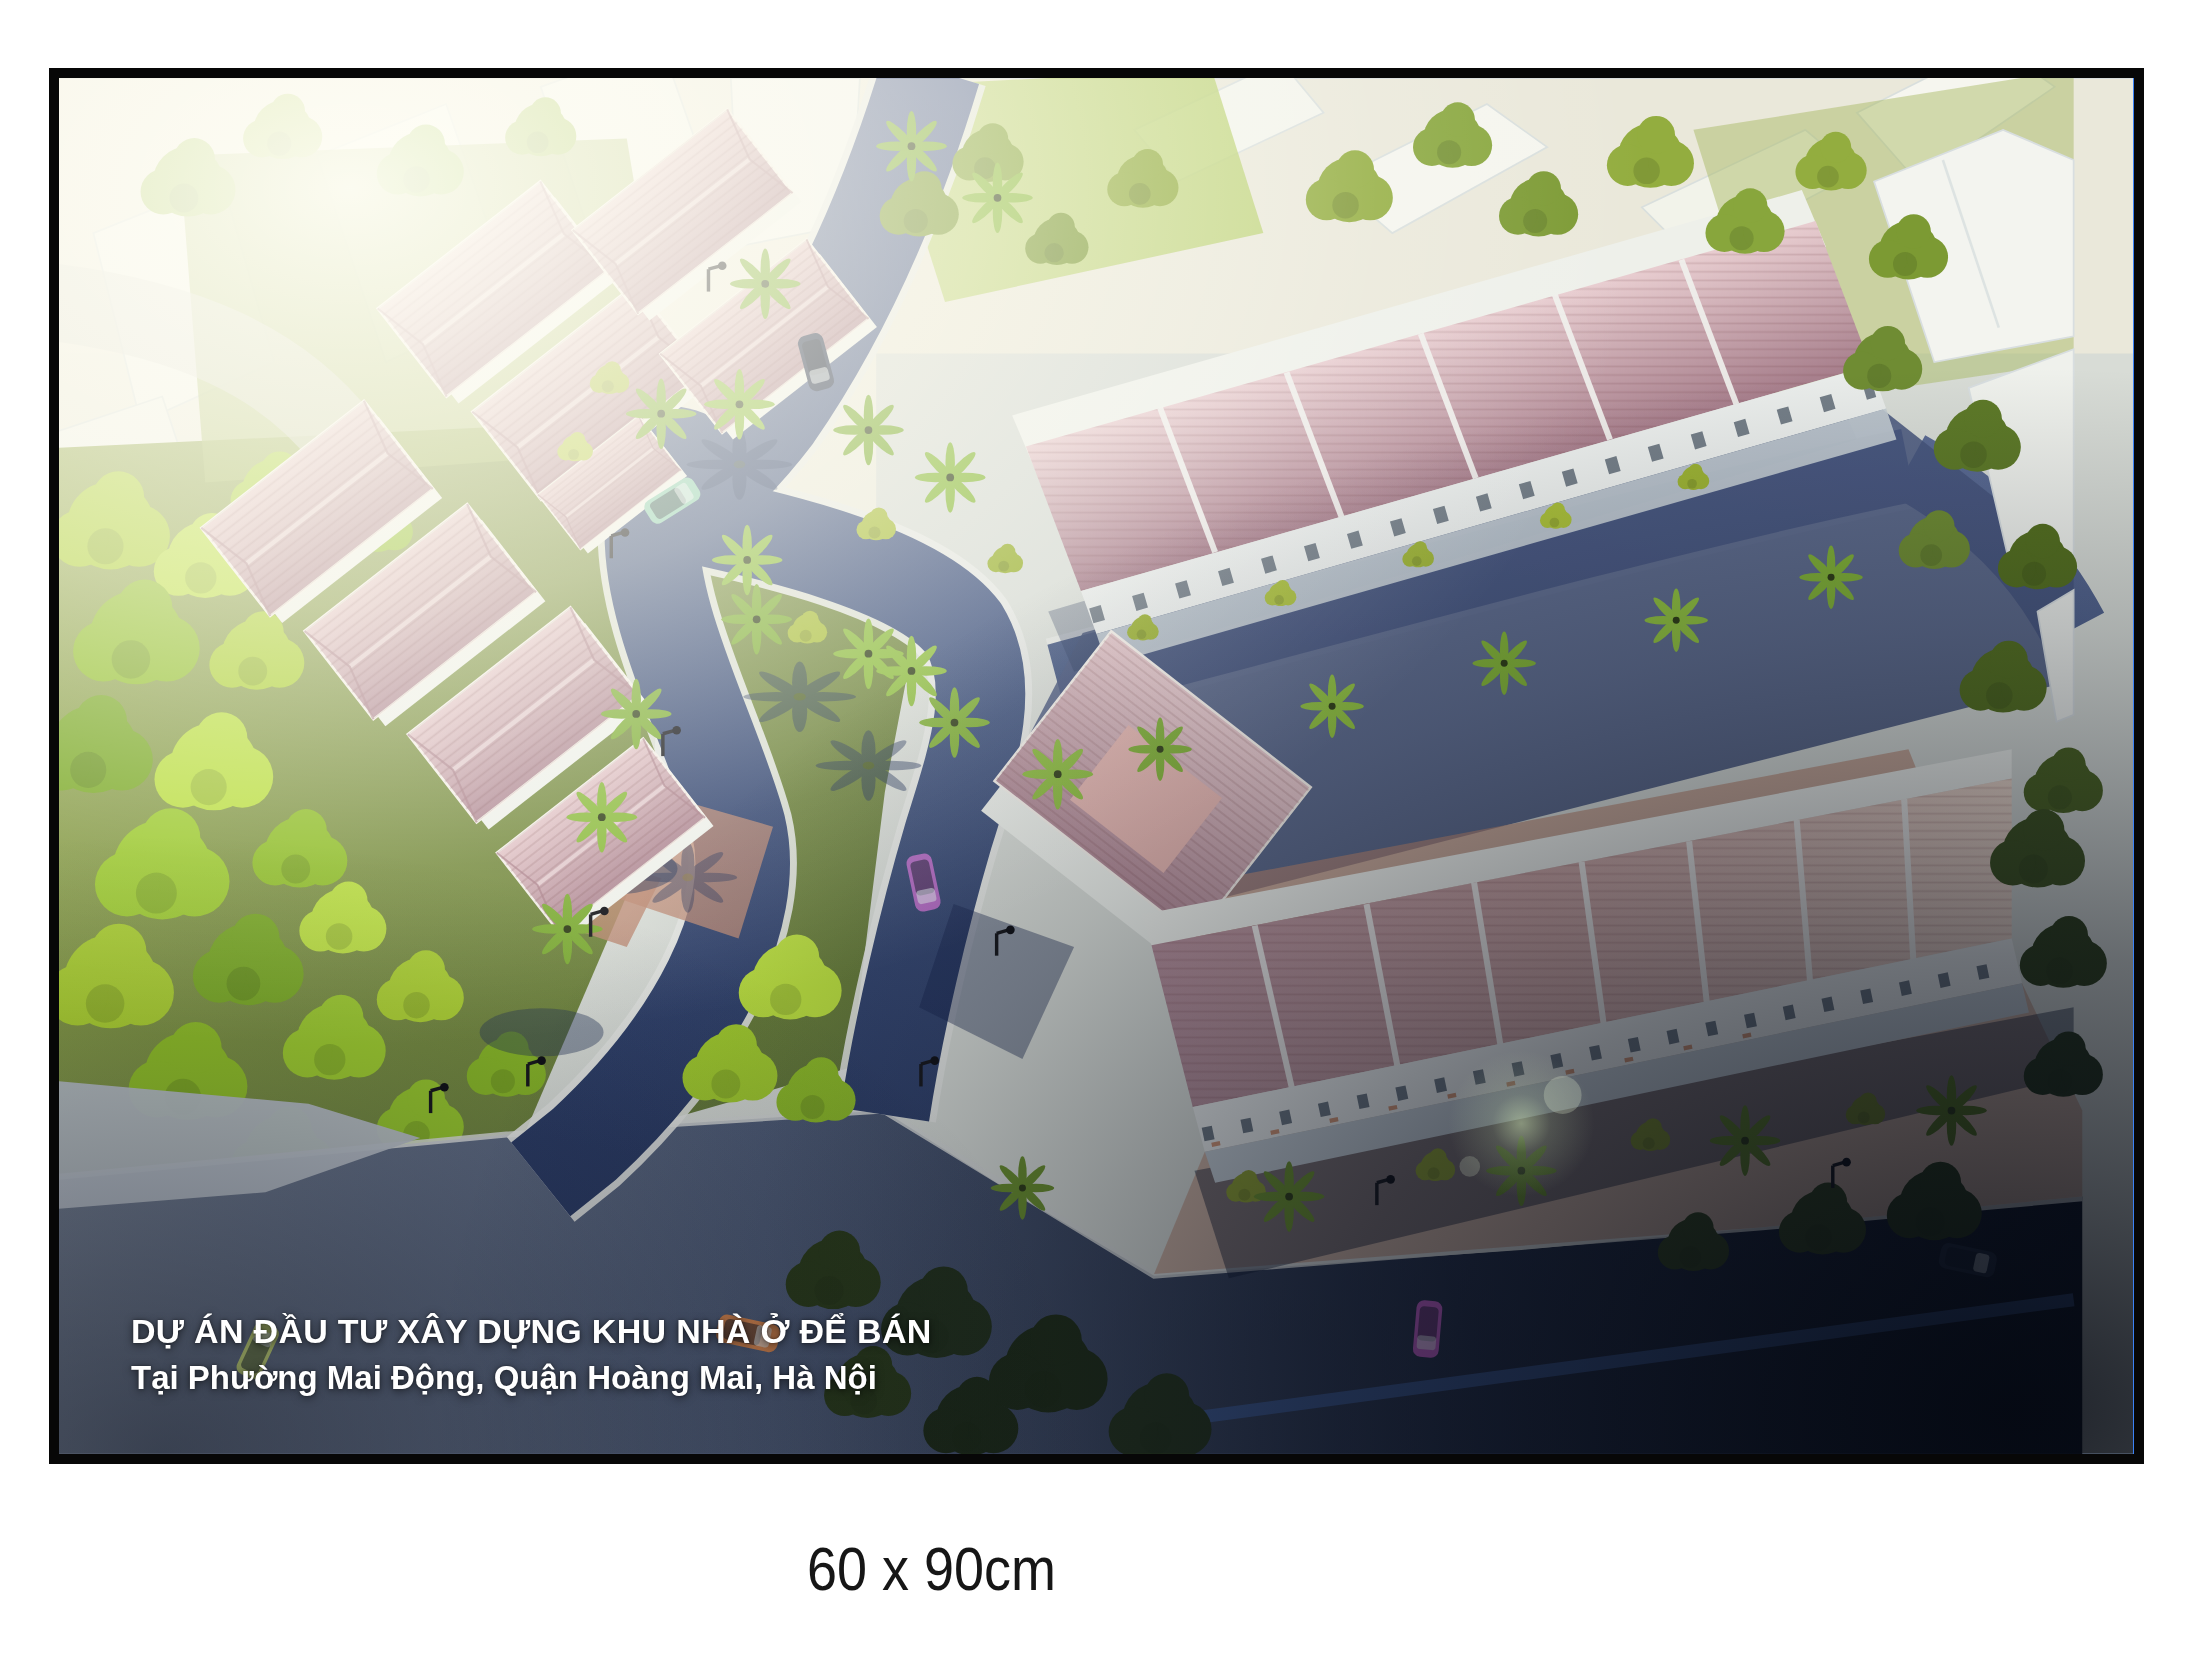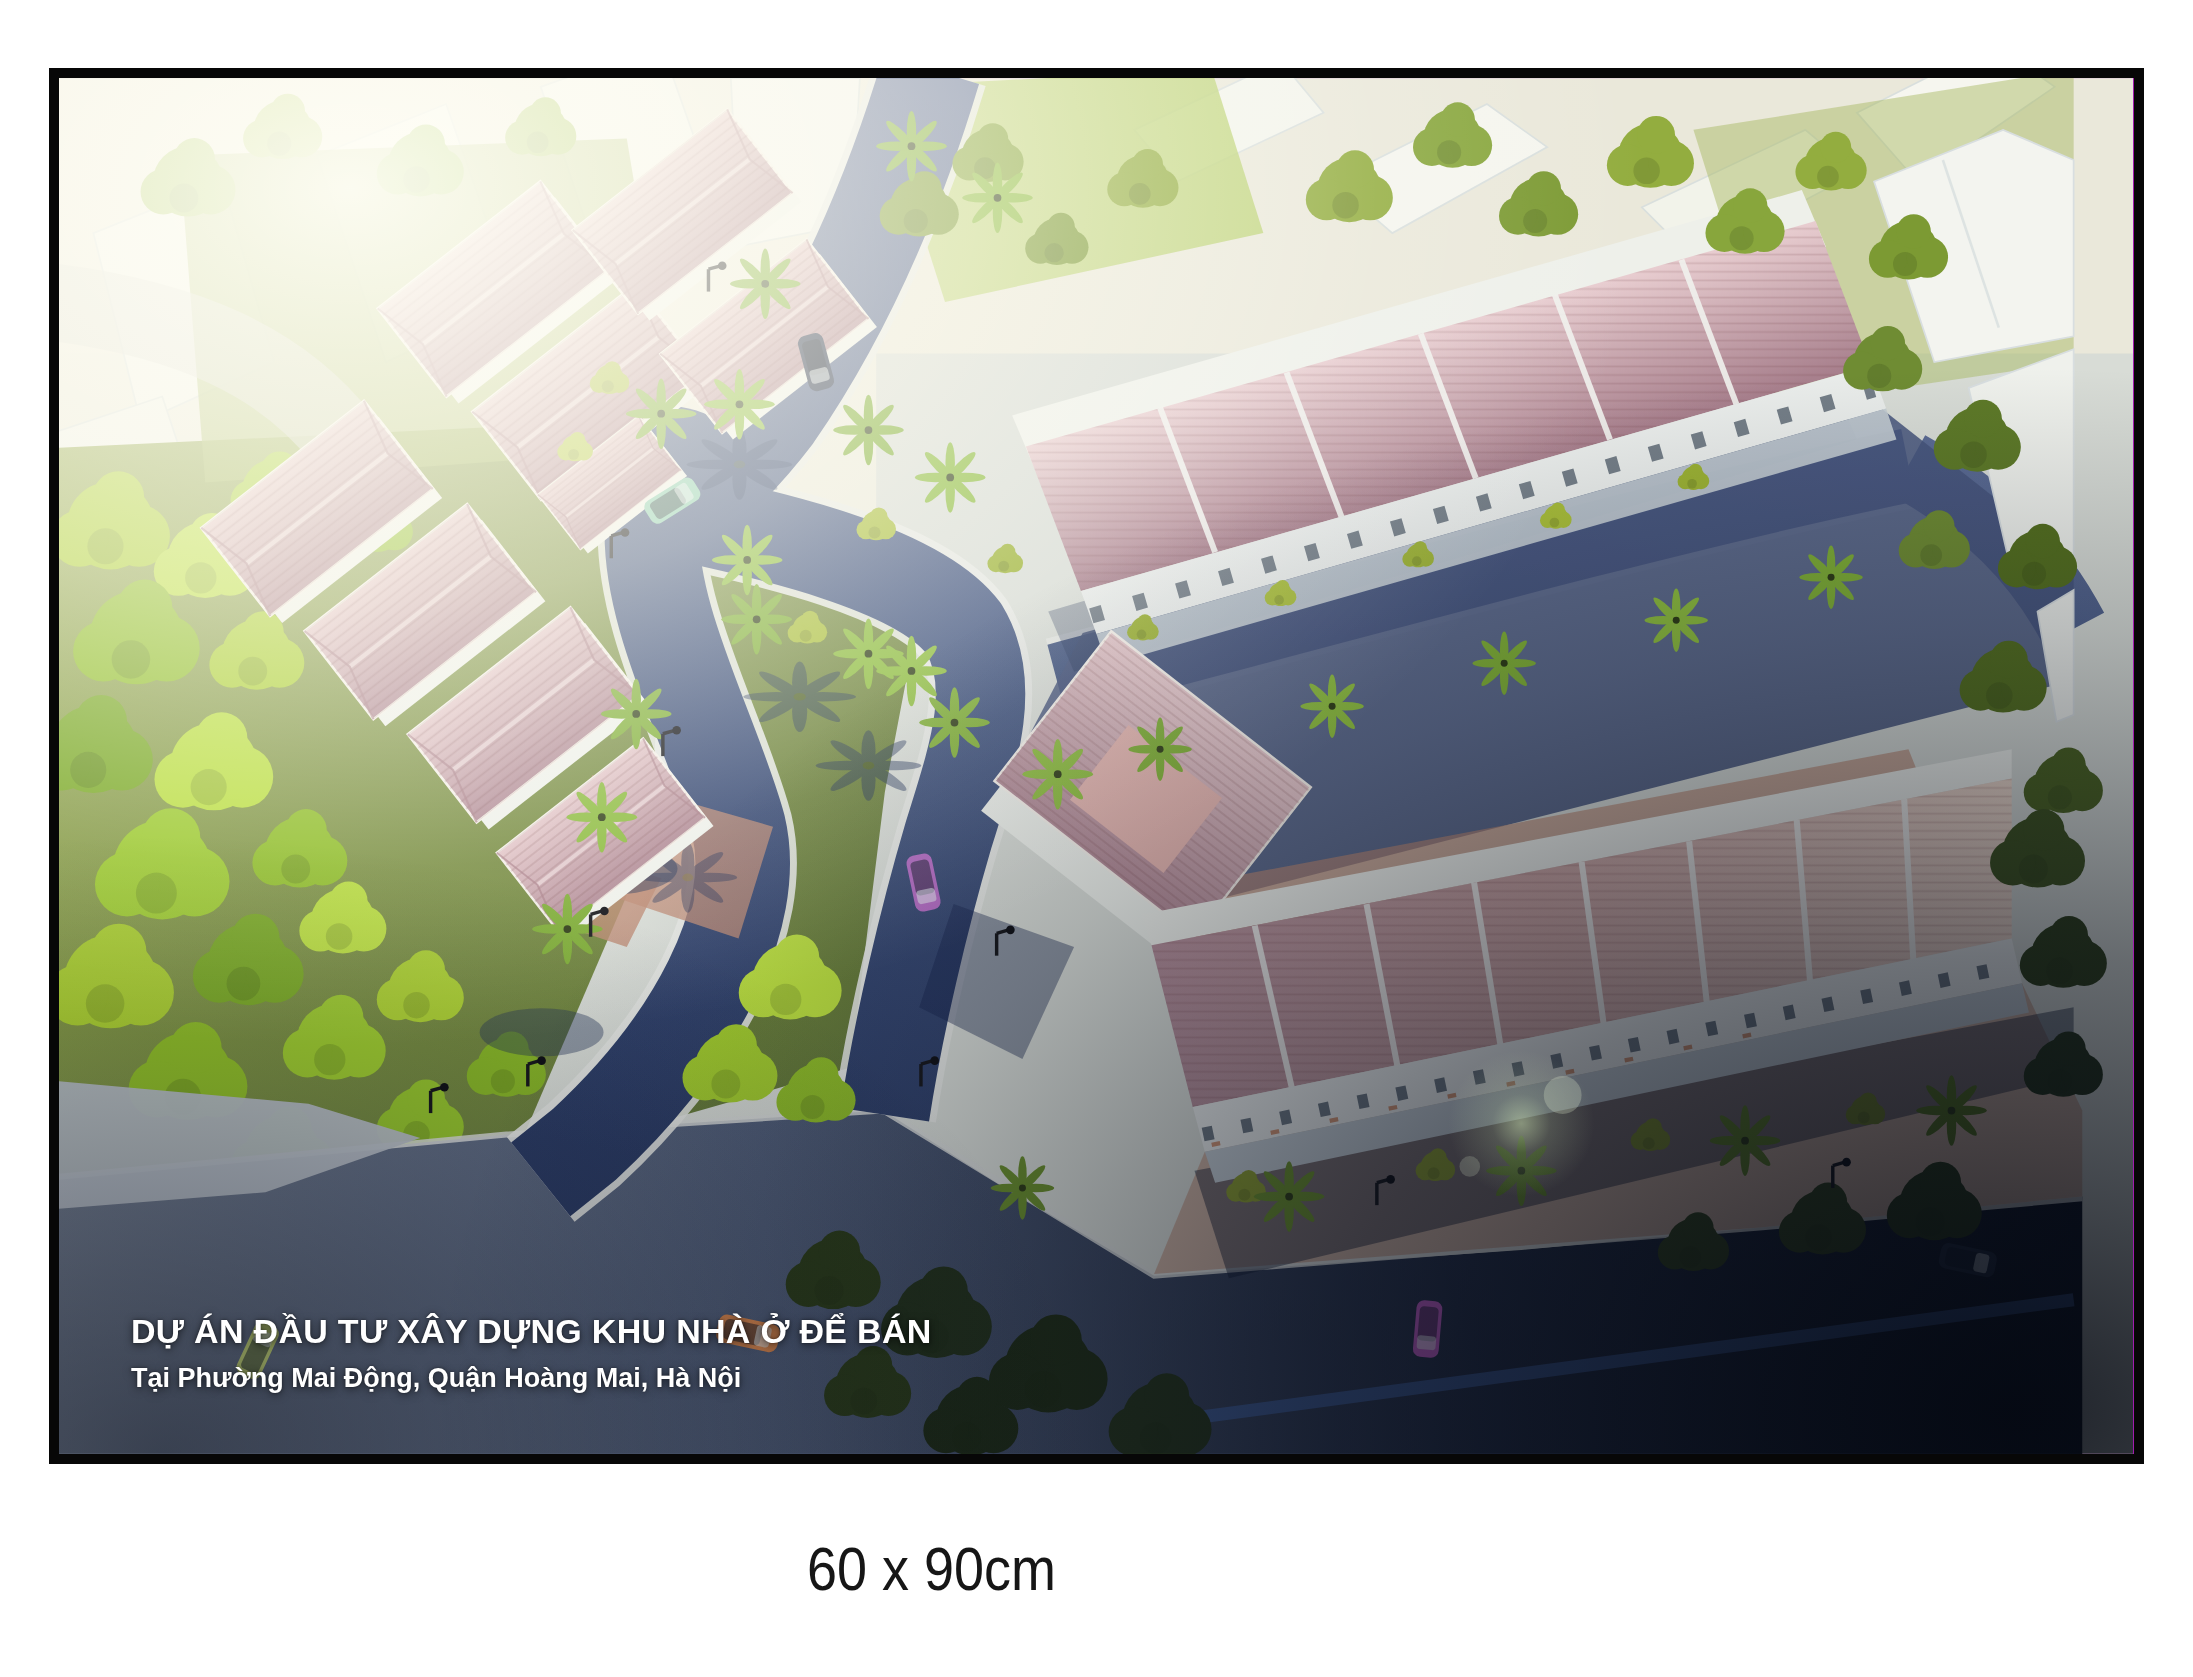--- a/index.html
+++ b/index.html
@@ -2,30 +2,30 @@
 <html style="font-size:13.8px"><head>
 <meta charset="utf-8">
 <style>
   html,body { margin:0; padding:0; }
   body {
     width:2194px; height:1678px; position:relative; overflow:hidden;
     background:#ffffff; font-family:"Liberation Sans", sans-serif;
   }
   .poster-frame {
     position:absolute; left:49px; top:68px; width:2095px; height:1396px;
-    border:10.3px solid #070707; box-sizing:border-box; background:#a21caf;
+    border:10.3px solid #070707; box-sizing:border-box; background:#3b82f6;
   }
   .poster-frame svg { display:block; width:2074px; height:1376px; }
   .caption {
     position:absolute; left:72px; top:1230px; color:#ffffff; font-weight:bold;
     text-shadow:0 1.7px 8.6px rgba(0,0,0,.6), 0 0 2.6px rgba(0,0,0,.45);
     white-space:nowrap;
   }
   .caption .l1 { font-size:34px; line-height:47px; letter-spacing:0.3px; }
-  .caption .l2 { font-size:27px; line-height:46px; }
+  .caption .l2 { font-size:33px; line-height:46px; }
   .size-label {
     position:absolute; left:807px; top:1533px; font-size:62px; color:#161616;
     transform:scaleX(.87); transform-origin:left top; white-space:nowrap;
   }
 </style>
 </head>
 <body>
 
 <div class="poster-frame">
 <svg viewBox="0 0 2411 1599" xmlns="http://www.w3.org/2000/svg">

